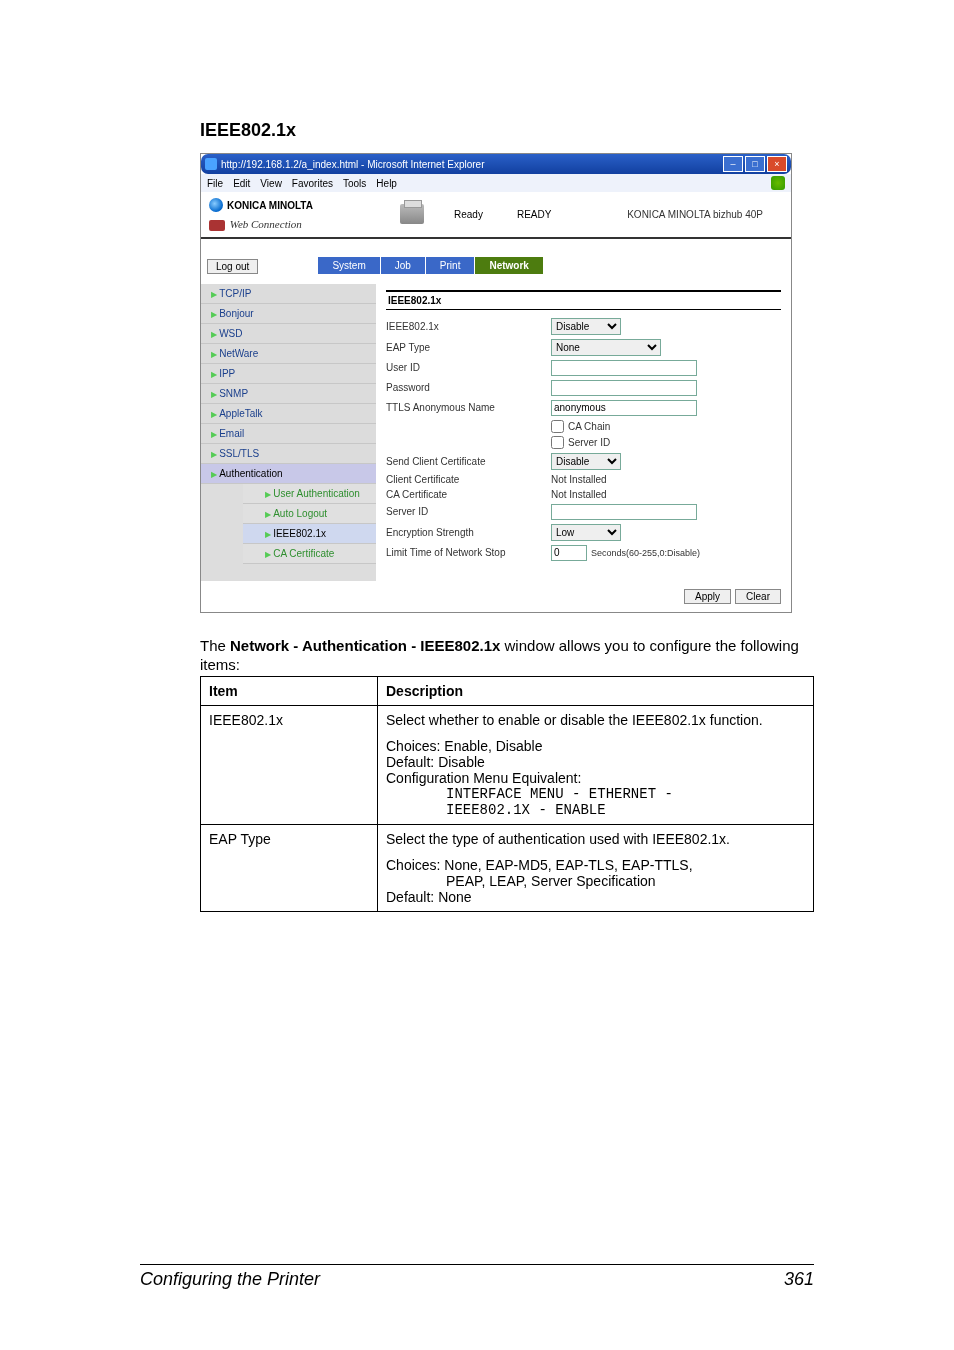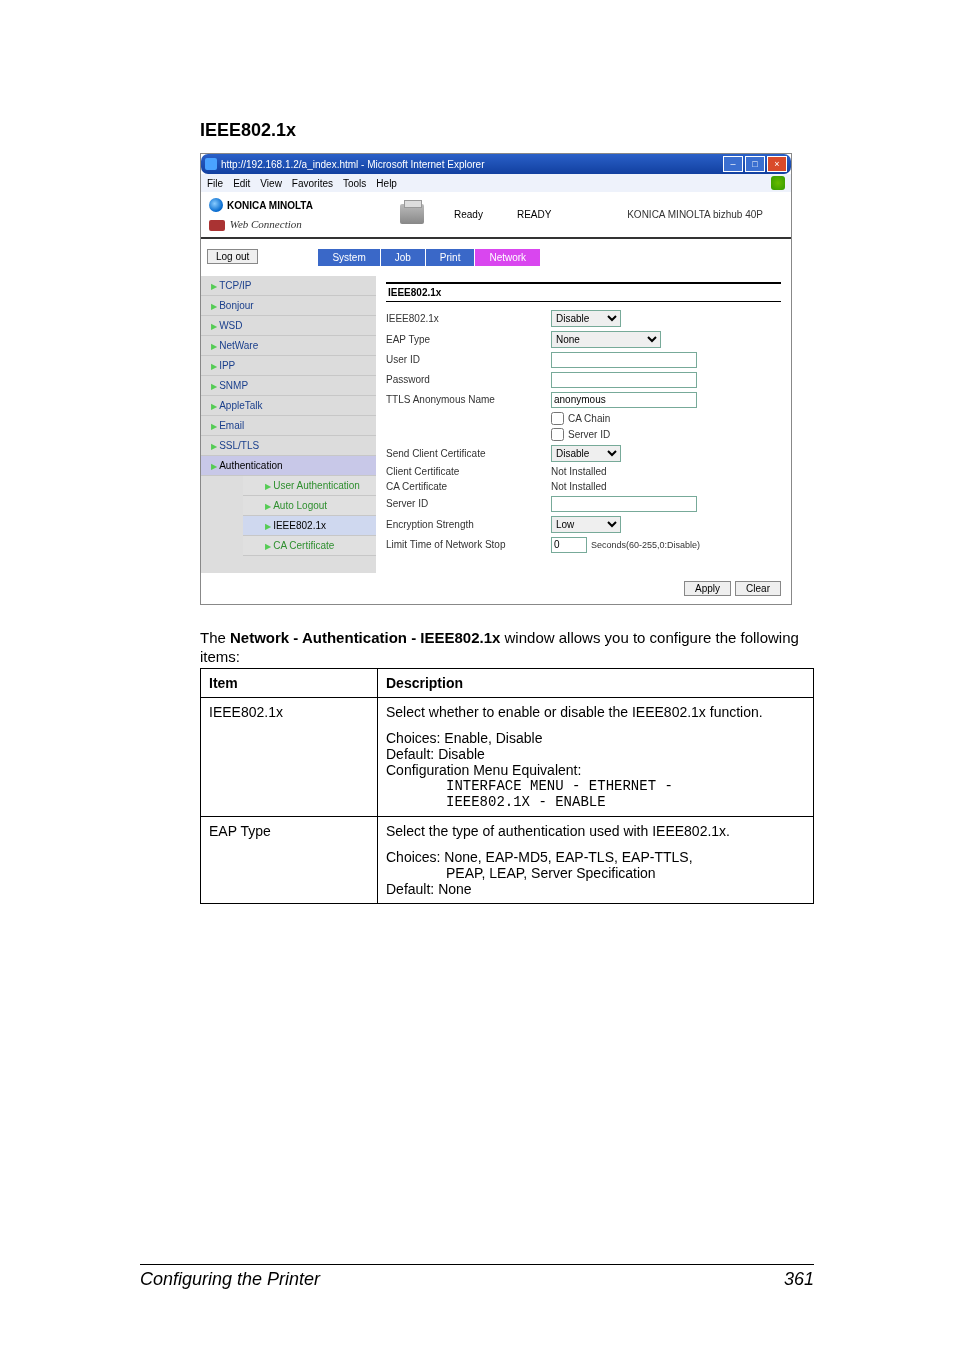--- a/index.html
+++ b/index.html
@@ -147,43 +147,44 @@
     padding: 1px 4px;
   }
   .model-name {
     margin-left: auto;
     font-size: 10px;
     color:#333;
     padding-right: 20px;
   }
   .nav-row {
     display: flex;
-    align-items: flex-start;
-    padding: 10px 6px 10px 6px;
+    align-items: flex-end;
+    padding: 18px 6px 10px 6px;
     gap: 0;
   }
   .logout-btn {
     font-size: 10px;
     padding: 1px 8px;
     background:#efefef;
     border:1px solid #888;
   }
   .tab-strip {
     display: flex;
     gap: 0;
     font-size: 10px;
   }
   .tab {
     padding: 3px 14px;
     color:#fff;
     border-right: 1px solid #fff;
     background:#3a68c8;
   }
   .tab.active {
-    background:#d946ef;
+    background:#4d7c0f;
+    font-weight:bold;
   }
   .body-split {
     display: flex;
   }
   .sidebar {
     width: 175px;
     background:#ddd;
     font-size: 10px;
   }
   .sidebar a {

